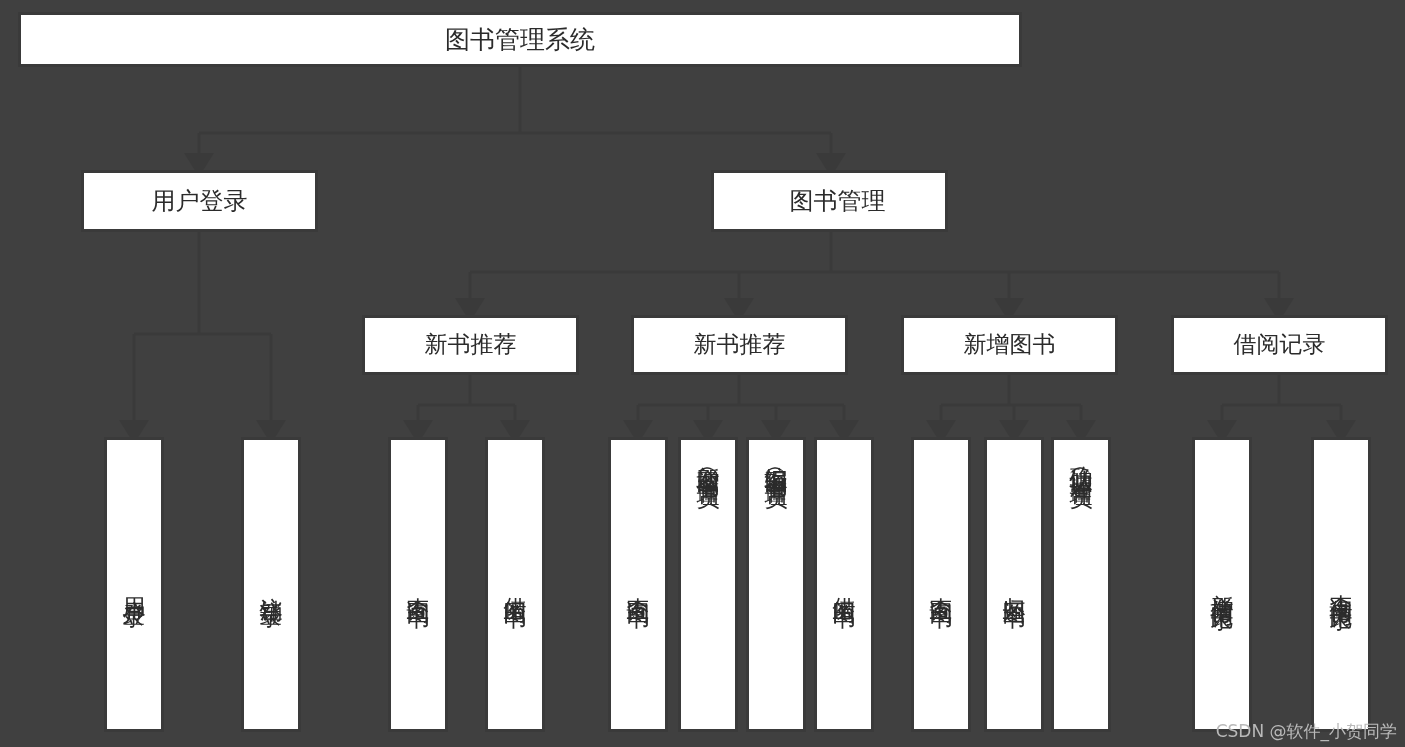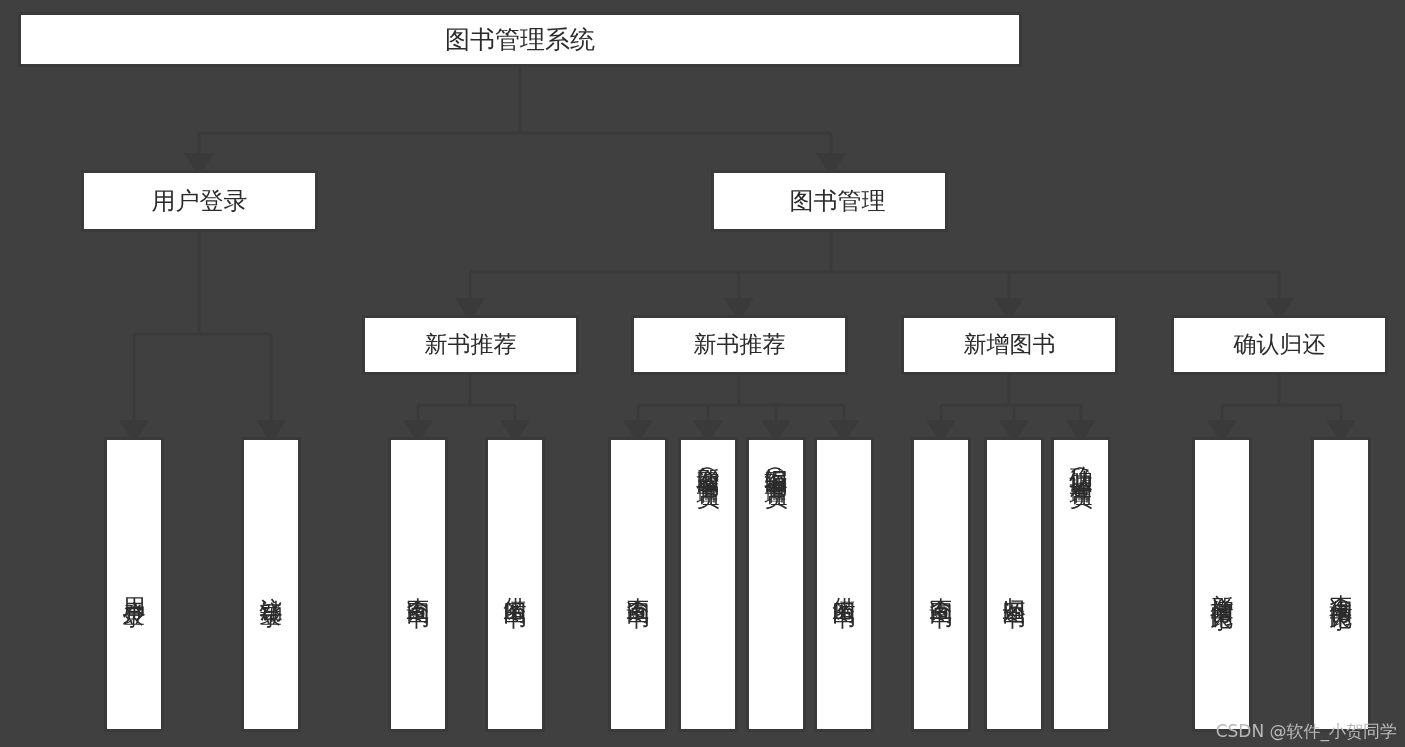--- a/index.html
+++ b/index.html
@@ -140,21 +140,21 @@
   <div class="node-box node-l3" style="left:362px; top:315px; width:217px; height:60px;">
     <span class="node-label">新书推荐</span>
   </div>
   <div class="node-box node-l3" style="left:631px; top:315px; width:217px; height:60px;">
     <span class="node-label">新书推荐</span>
   </div>
   <div class="node-box node-l3" style="left:901px; top:315px; width:217px; height:60px;">
     <span class="node-label">新增图书</span>
   </div>
   <div class="node-box node-l3" style="left:1171px; top:315px; width:217px; height:60px;">
-    <span class="node-label">确认归还</span>
+    <span class="node-label">借阅记录</span>
   </div>
 
   <div class="node-box node-leaf leaf-centered" style="left:104px; top:437px; width:60px; height:295px;">
     <span class="node-label">用户登录</span>
   </div>
   <div class="node-box node-leaf leaf-centered" style="left:241px; top:437px; width:60px; height:295px;">
     <span class="node-label">注销登录</span>
   </div>
 
   <div class="node-box node-leaf leaf-centered" style="left:388px; top:437px; width:60px; height:295px;">

